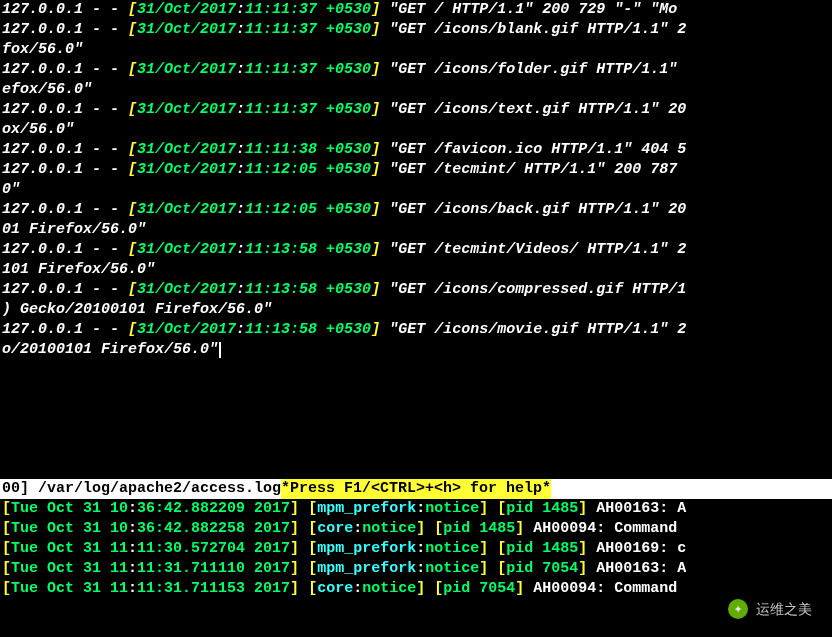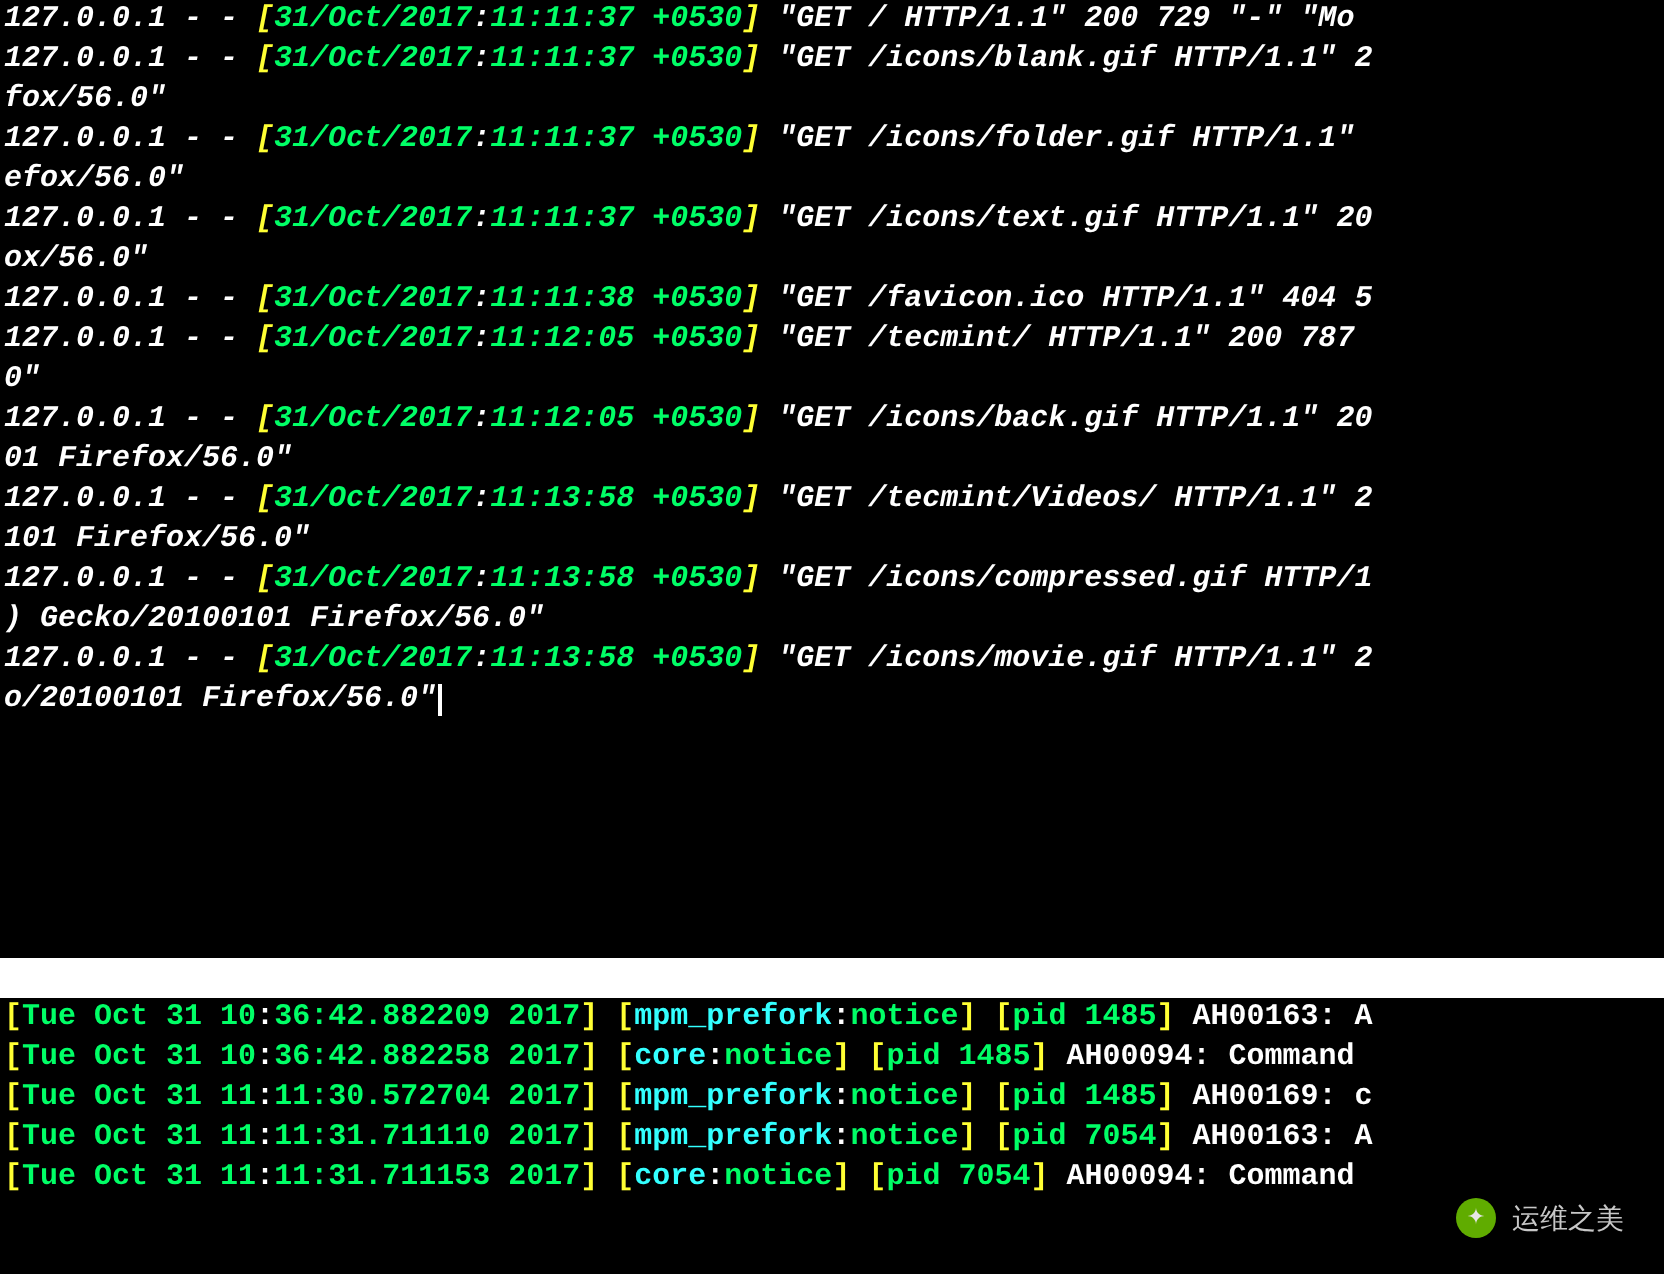--- a/index.html
+++ b/index.html
@@ -75,20 +75,22 @@
   }
 </style>
 </head>
 <body>
 
 <div class="terminal">
 
   <div class="pane top-pane" id="top-pane"><div><span class="c-w">127.0.0.1 - - </span><span class="c-y">[</span><span class="c-g">31/Oct/2017</span><span class="c-w">:</span><span class="c-g">11:11:37 +0530</span><span class="c-y">]</span><span class="c-w"> "GET / HTTP/1.1" 200 729 "-" "Mo</span></div><div><span class="c-w">127.0.0.1 - - </span><span class="c-y">[</span><span class="c-g">31/Oct/2017</span><span class="c-w">:</span><span class="c-g">11:11:37 +0530</span><span class="c-y">]</span><span class="c-w"> "GET /icons/blank.gif HTTP/1.1" 2</span></div><div><span class="c-w">fox/56.0"</span></div><div><span class="c-w">127.0.0.1 - - </span><span class="c-y">[</span><span class="c-g">31/Oct/2017</span><span class="c-w">:</span><span class="c-g">11:11:37 +0530</span><span class="c-y">]</span><span class="c-w"> "GET /icons/folder.gif HTTP/1.1" </span></div><div><span class="c-w">efox/56.0"</span></div><div><span class="c-w">127.0.0.1 - - </span><span class="c-y">[</span><span class="c-g">31/Oct/2017</span><span class="c-w">:</span><span class="c-g">11:11:37 +0530</span><span class="c-y">]</span><span class="c-w"> "GET /icons/text.gif HTTP/1.1" 20</span></div><div><span class="c-w">ox/56.0"</span></div><div><span class="c-w">127.0.0.1 - - </span><span class="c-y">[</span><span class="c-g">31/Oct/2017</span><span class="c-w">:</span><span class="c-g">11:11:38 +0530</span><span class="c-y">]</span><span class="c-w"> "GET /favicon.ico HTTP/1.1" 404 5</span></div><div><span class="c-w">127.0.0.1 - - </span><span class="c-y">[</span><span class="c-g">31/Oct/2017</span><span class="c-w">:</span><span class="c-g">11:12:05 +0530</span><span class="c-y">]</span><span class="c-w"> "GET /tecmint/ HTTP/1.1" 200 787 </span></div><div><span class="c-w">0"</span></div><div><span class="c-w">127.0.0.1 - - </span><span class="c-y">[</span><span class="c-g">31/Oct/2017</span><span class="c-w">:</span><span class="c-g">11:12:05 +0530</span><span class="c-y">]</span><span class="c-w"> "GET /icons/back.gif HTTP/1.1" 20</span></div><div><span class="c-w">01 Firefox/56.0"</span></div><div><span class="c-w">127.0.0.1 - - </span><span class="c-y">[</span><span class="c-g">31/Oct/2017</span><span class="c-w">:</span><span class="c-g">11:13:58 +0530</span><span class="c-y">]</span><span class="c-w"> "GET /tecmint/Videos/ HTTP/1.1" 2</span></div><div><span class="c-w">101 Firefox/56.0"</span></div><div><span class="c-w">127.0.0.1 - - </span><span class="c-y">[</span><span class="c-g">31/Oct/2017</span><span class="c-w">:</span><span class="c-g">11:13:58 +0530</span><span class="c-y">]</span><span class="c-w"> "GET /icons/compressed.gif HTTP/1</span></div><div><span class="c-w">) Gecko/20100101 Firefox/56.0"</span></div><div><span class="c-w">127.0.0.1 - - </span><span class="c-y">[</span><span class="c-g">31/Oct/2017</span><span class="c-w">:</span><span class="c-g">11:13:58 +0530</span><span class="c-y">]</span><span class="c-w"> "GET /icons/movie.gif HTTP/1.1" 2</span></div><div><span class="c-w">o/20100101 Firefox/56.0"</span><span class="cursor"></span></div></div>
 
   <div class="status-bar">
+    <span class="status-left">00] /var/log/apache2/access.log </span>
+    <span class="status-right">*Press F1/&lt;CTRL&gt;+&lt;h&gt; for help*</span>
     <span class="status-fill"></span>
   </div>
 
   <div class="pane bottom-pane" id="bottom-pane"><div><span class="c-y">[</span><span class="c-g">Tue Oct 31 10</span><span class="c-w">:</span><span class="c-g">36:42.882209 2017</span><span class="c-y">]</span><span class="c-w"> </span><span class="c-y">[</span><span class="c-c">mpm_prefork</span><span class="c-w">:</span><span class="c-g">notice</span><span class="c-y">]</span><span class="c-w"> </span><span class="c-y">[</span><span class="c-g">pid 1485</span><span class="c-y">]</span><span class="c-w"> AH00163: A</span></div><div><span class="c-y">[</span><span class="c-g">Tue Oct 31 10</span><span class="c-w">:</span><span class="c-g">36:42.882258 2017</span><span class="c-y">]</span><span class="c-w"> </span><span class="c-y">[</span><span class="c-c">core</span><span class="c-w">:</span><span class="c-g">notice</span><span class="c-y">]</span><span class="c-w"> </span><span class="c-y">[</span><span class="c-g">pid 1485</span><span class="c-y">]</span><span class="c-w"> AH00094: Command </span></div><div><span class="c-y">[</span><span class="c-g">Tue Oct 31 11</span><span class="c-w">:</span><span class="c-g">11:30.572704 2017</span><span class="c-y">]</span><span class="c-w"> </span><span class="c-y">[</span><span class="c-c">mpm_prefork</span><span class="c-w">:</span><span class="c-g">notice</span><span class="c-y">]</span><span class="c-w"> </span><span class="c-y">[</span><span class="c-g">pid 1485</span><span class="c-y">]</span><span class="c-w"> AH00169: c</span></div><div><span class="c-y">[</span><span class="c-g">Tue Oct 31 11</span><span class="c-w">:</span><span class="c-g">11:31.711110 2017</span><span class="c-y">]</span><span class="c-w"> </span><span class="c-y">[</span><span class="c-c">mpm_prefork</span><span class="c-w">:</span><span class="c-g">notice</span><span class="c-y">]</span><span class="c-w"> </span><span class="c-y">[</span><span class="c-g">pid 7054</span><span class="c-y">]</span><span class="c-w"> AH00163: A</span></div><div><span class="c-y">[</span><span class="c-g">Tue Oct 31 11</span><span class="c-w">:</span><span class="c-g">11:31.711153 2017</span><span class="c-y">]</span><span class="c-w"> </span><span class="c-y">[</span><span class="c-c">core</span><span class="c-w">:</span><span class="c-g">notice</span><span class="c-y">]</span><span class="c-w"> </span><span class="c-y">[</span><span class="c-g">pid 7054</span><span class="c-y">]</span><span class="c-w"> AH00094: Command </span></div></div>
 
   <div class="watermark">
     <span class="wm-icon">✦</span>
     <span>运维之美</span>
   </div>
 

